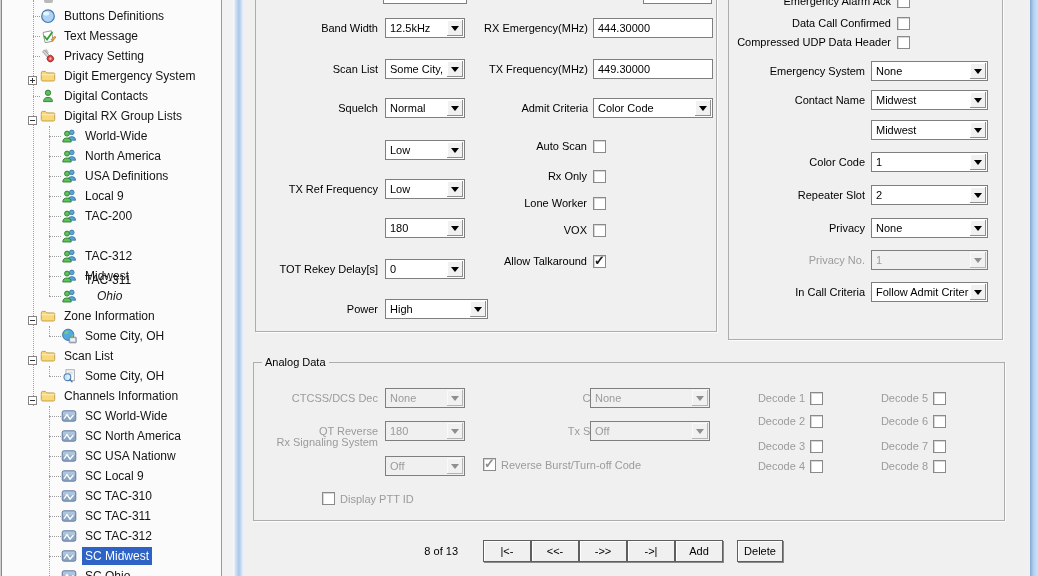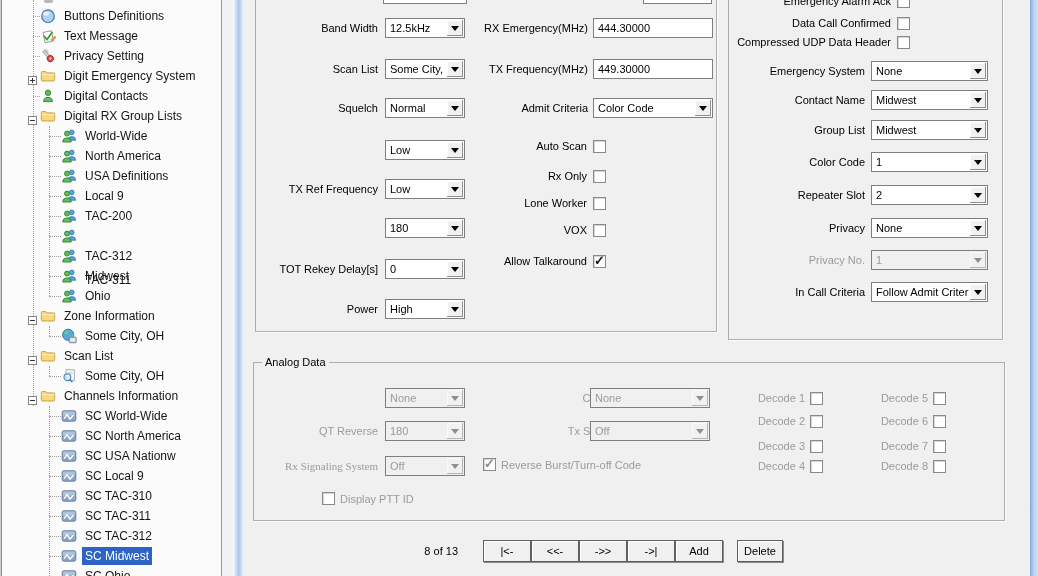--- a/index.html
+++ b/index.html
@@ -179,21 +179,21 @@
           <path d="M1.8 14 Q1.8 10 6 10 Q10.2 10 10.2 14 Z" fill="#5FBE5F" stroke="#2F7D2F" stroke-width="0.9"></path>
         </svg></div>
       <div class="titem" style="left: 82px; top: 267px;">Midwest</div>
       <div class="hdot" style="left: 49px; top: 296px; width: 12px;"></div>
       <div class="ticon" style="left: 61px; top: 288px;"><svg width="16" height="16">
           <circle cx="10.8" cy="4.4" r="2.3" fill="#58A8D8" stroke="#2E6E9E" stroke-width="0.8"></circle>
           <path d="M7 12.2 Q7 8.6 10.8 8.6 Q14.6 8.6 14.6 12.2 Z" fill="#58A8D8" stroke="#2E6E9E" stroke-width="0.8"></path>
           <circle cx="6" cy="5.6" r="2.5" fill="#5FBE5F" stroke="#2F7D2F" stroke-width="0.9"></circle>
           <path d="M1.8 14 Q1.8 10 6 10 Q10.2 10 10.2 14 Z" fill="#5FBE5F" stroke="#2F7D2F" stroke-width="0.9"></path>
         </svg></div>
-      <div class="titem" style="left: 82px; top: 287px;">Ohio</div>
+      <div class="titem" style="left: 94px; top: 287px; font-style: italic;">Ohio</div>
       <div class="texp" style="left: 28px; top: 311px;"><svg width="9" height="9">
           <rect x="0.5" y="0.5" width="8" height="8" fill="#fff" stroke="#848484"></rect>
           <line x1="2" y1="4.5" x2="7" y2="4.5" stroke="#333" stroke-width="1"></line>
         </svg></div>
       <div class="ticon" style="left: 40px; top: 308px;"><svg width="16" height="16">
           <path d="M1.3 4.8 Q1.3 3.4 2.7 3.4 L5.4 3.4 L6.9 4.9 L13.4 4.9 Q14.7 4.9 14.7 6.2 L14.7 11.6 Q14.7 13 13.4 13 L2.7 13 Q1.3 13 1.3 11.6 Z" fill="#F8D878" stroke="#C09A40" stroke-width="0.9"></path>
           <path d="M1.6 6.7 L14.4 6.7" stroke="#FCEBB0" stroke-width="1.2"></path>
         </svg></div>
       <div class="titem" style="left: 61px; top: 307px;">Zone Information</div>
       <div class="hdot" style="left: 49px; top: 336px; width: 12px;"></div>
@@ -348,21 +348,21 @@
         </span>
       </div>
       <div class="lbl" style="left: -125px; top: 263px; width: 260px;">TOT Rekey Delay[s]</div>
       <div class="combo" style="left: 142px; top: 259px; width: 80px;">
         <span class="ctext">0</span>
         <span class="cbtn">
           <i class="arrow"></i>
         </span>
       </div>
       <div class="lbl" style="left: -125px; top: 303px; width: 260px;">Power</div>
-      <div class="combo" style="left: 142px; top: 299px; width: 80px;">
+      <div class="combo" style="left: 142px; top: 299px; width: 103px;">
         <span class="ctext">High</span>
         <span class="cbtn">
           <i class="arrow"></i>
         </span>
       </div>
       <div class="lbl" style="left: 85px; top: 22px; width: 260px;">RX Emergency(MHz)</div>
       <div class="edit" style="left: 350px; top: 18px; width: 120px;">
         <span class="etext">444.30000</span>
       </div>
       <div class="lbl" style="left: 85px; top: 63px; width: 260px;">TX Frequency(MHz)</div>
@@ -401,21 +401,20 @@
           <i class="arrow"></i>
         </span>
       </div>
       <div class="lbl" style="left: 362px; top: 94px; width: 260px;">Contact Name</div>
       <div class="combo" style="left: 628px; top: 90px; width: 117px;">
         <span class="ctext">Midwest</span>
         <span class="cbtn">
           <i class="arrow"></i>
         </span>
       </div>
-      <div class="lbl" style="left: 362px; top: 124px; width: 260px;">Group List</div>
       <div class="combo" style="left: 628px; top: 120px; width: 117px;">
         <span class="ctext">Midwest</span>
         <span class="cbtn">
           <i class="arrow"></i>
         </span>
       </div>
       <div class="lbl" style="left: 362px; top: 156px; width: 260px;">Color Code</div>
       <div class="combo" style="left: 628px; top: 152px; width: 117px;">
         <span class="ctext">1</span>
         <span class="cbtn">
@@ -443,20 +442,21 @@
           <i class="arrow"></i>
         </span>
       </div>
       <div class="lbl" style="left: 362px; top: 286px; width: 260px;">In Call Criteria</div>
       <div class="combo" style="left: 628px; top: 282px; width: 117px;">
         <span class="ctext">Follow Admit Criteria</span>
         <span class="cbtn">
           <i class="arrow"></i>
         </span>
       </div>
+      <div class="lbl dis" style="left: -125px; top: 392px; width: 260px;">CTCSS/DCS Dec</div>
       <div class="combo disabled" style="left: 142px; top: 388px; width: 80px;">
         <span class="ctext">None</span>
         <span class="cbtn">
           <i class="arrow"></i>
         </span>
       </div>
       <div class="lbl dis" style="left: 165px; top: 392px; width: 260px;">CTCSS/DCS Enc</div>
       <div class="combo disabled" style="left: 347px; top: 388px; width: 120px;">
         <span class="ctext">None</span>
         <span class="cbtn">
@@ -470,21 +470,21 @@
           <i class="arrow"></i>
         </span>
       </div>
       <div class="lbl dis" style="left: 165px; top: 425px; width: 260px;">Tx Signaling System</div>
       <div class="combo disabled" style="left: 347px; top: 421px; width: 120px;">
         <span class="ctext">Off</span>
         <span class="cbtn">
           <i class="arrow"></i>
         </span>
       </div>
-      <div class="lbl dis" style="left: -125px; top: 460px; width: 260px; font-family: Liberation Serif, serif;">Rx Signaling System</div>
+      <div class="lbl dis" style="left: -125px; top: 436px; width: 260px;">Rx Signaling System</div>
       <div class="combo disabled" style="left: 142px; top: 456px; width: 80px;">
         <span class="ctext">Off</span>
         <span class="cbtn">
           <i class="arrow"></i>
         </span>
       </div>
       <div class="cb dis" style="left: 240px; top: 458px;">
         <span class="mark">✓</span>
       </div>
       <div class="lbl dis" style="left: 258px; top: 459px; width: 220px; text-align: left;">Reverse Burst/Turn-off Code</div>

